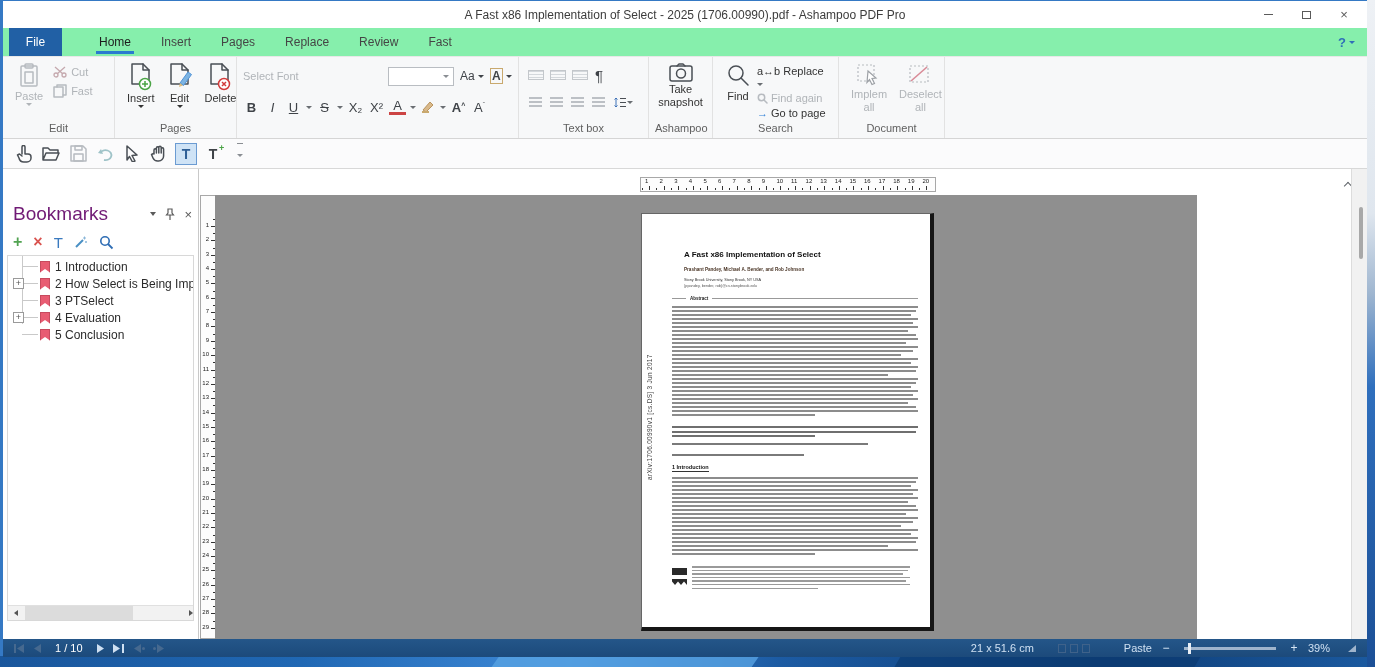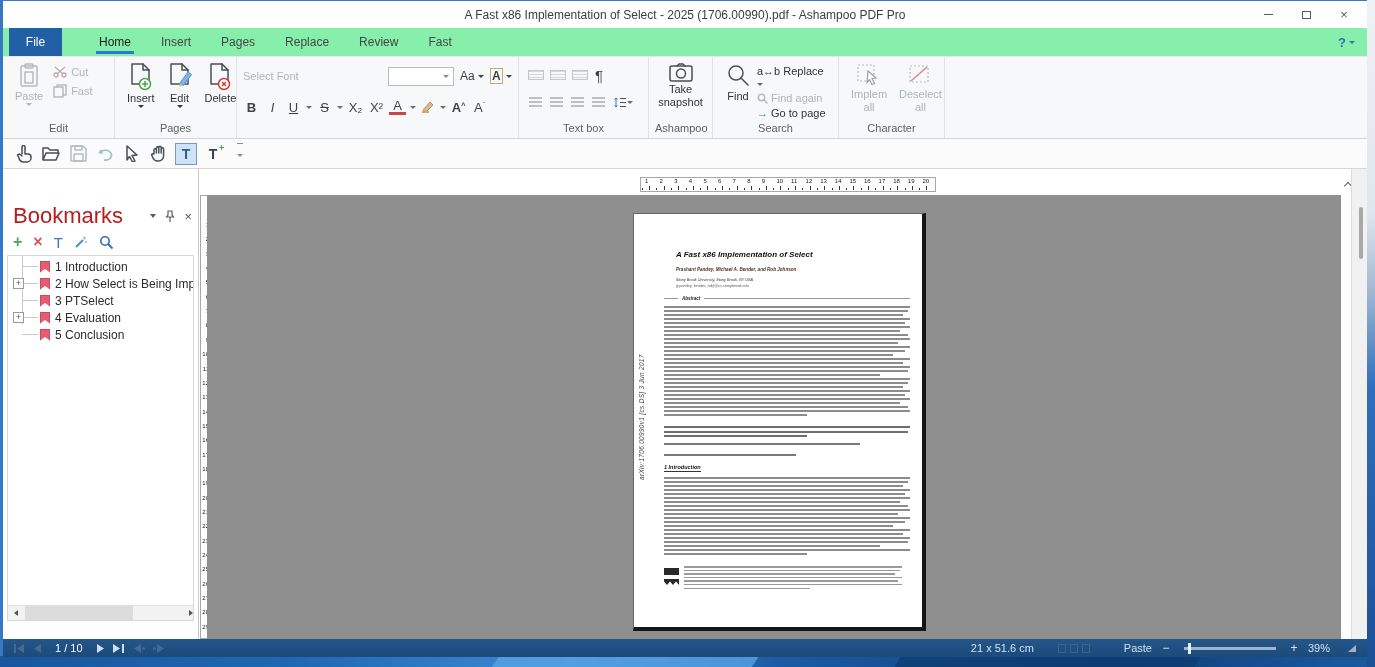--- a/index.html
+++ b/index.html
@@ -61,21 +61,21 @@
 
   
   .tbox-rect { width:16px; height:10px; border:1px solid #c3c7cb;
     background:repeating-linear-gradient(180deg,#d4d8dc 0 1px,transparent 1px 3px); margin:2px 3px; }
   .align-icon { width:13px; height:11px; margin:2px 4px;
     background:repeating-linear-gradient(180deg,#bcc0c5 0 2px,transparent 2px 4px); }
 
   
   .panel { position:absolute; left:0; top:168px; width:196px; height:470px; background:#fff; border-right:1px solid #c9c9c9; }
   .panel-header { position:absolute; left:10px; right:6px; top:34px; display:flex; align-items:center; }
-  .panel-title { font-size:22px; color:#b91c1c; flex:1; }
+  .panel-title { font-size:19px; color:#701a75; flex:1; }
   .panel-hicons { display:flex; gap:9px; align-items:center; color:#5a5a5a; }
   .panel-tools { position:absolute; left:10px; top:64px; display:flex; gap:11px; align-items:center; }
   .tree-box { position:absolute; left:4px; right:4px; top:86px; bottom:18px; border:1px solid #d8d8d8; overflow:hidden; }
   .bm-row { display:flex; align-items:center; height:17px; white-space:nowrap; overflow:hidden; position:relative; padding-left:6px; }
   .bm-guide { position:absolute; left:14px; top:8px; width:16px; border-top:1px solid #c9c9c9; }
   .bm-expand { width:11px; height:11px; border:1px solid #9a9a9a; background:#fff; font-size:9px; line-height:9px; text-align:center; color:#555; position:absolute; left:5px; top:3px; z-index:2; }
   .bm-flag { width:10px; height:12px; background:#e85c72; clip-path:polygon(0 0,100% 0,100% 100%,50% 70%,0 100%); margin:0 5px 0 26px; flex:none; box-shadow:inset 0 0 0 1px #c74a5e; }
   .bm-label { font-size:12px; color:#2b2b2b; }
   .tree-vline { position:absolute; left:14px; top:0; width:1px; height:68px; background:#c9c9c9; }
   .hscroll { position:absolute; left:0; right:0; bottom:0; height:15px; background:#f2f2f2; border-top:1px solid #e0e0e0; display:flex; }
@@ -96,21 +96,21 @@
   .hruler { position:absolute; left:637px; top:176px; width:296px; height:15px; background:#fdfdfd; border:1px solid #a8a8a8; }
   .hruler .rnum { position:absolute; top:0; font-size:6px; color:#222; }
   .hruler .rtick { position:absolute; bottom:1px; width:1px; background:#333; }
   .hruler .maj { height:4px; } .hruler .min { height:2px; }
   .vruler { position:absolute; left:197px; top:194px; width:17px; height:444px; background:#fdfdfd; border:1px solid #a8a8a8; }
   .vruler .rnum { position:absolute; right:7px; font-size:6px; color:#222; }
   .vruler .rtick { position:absolute; right:1px; height:1px; background:#333; }
   .vruler .maj { width:4px; } .vruler .min { width:2px; }
 
   
-  .viewport { position:absolute; left:204px; top:194px; width:1134px; height:444px; background:#8f8f8f; overflow:hidden;font-style:italic; }
+  .viewport { position:absolute; left:212px; top:194px; width:982px; height:444px; background:#8f8f8f; overflow:hidden; }
   .vscroll { position:absolute; left:1348px; top:168px; width:18px; height:470px; background:#f1f1f1; border-left:1px solid #dcdcdc; }
   .vthumb { position:absolute; left:7px; top:38px; width:4px; height:52px; background:#a8a8a8; border-radius:2px; }
 
   
   .page { position:absolute; left:426px; top:18px; width:293px; height:418px; background:#fff;
     border:1px solid #666; border-right:4px solid #161616; border-bottom:4px solid #161616; }
   .arxiv { position:absolute; left:1px; top:88px; width:12px; height:230px;
     writing-mode:vertical-rl; transform:rotate(180deg); font-size:6.5px; color:#444;
     display:flex; align-items:center; justify-content:center; letter-spacing:.3px; white-space:nowrap; }
   .p-title { position:absolute; left:42px; top:36px; font-size:8px; font-weight:bold; color:#111; }
@@ -367,21 +367,21 @@
           <span style="text-align:center;line-height:1.2">Implem all</span>
         </div>
         <div class="rbtn dis">
           <svg width="26" height="24" viewBox="0 0 26 24">
               <rect x="3" y="3" width="18" height="16" fill="none" stroke="#b7bbc0" stroke-width="1.2" stroke-dasharray="2 2"></rect>
               <path d="M4 18 L20 4" stroke="#d98a97" stroke-width="1.6"></path>
             </svg>
           <span style="text-align:center;line-height:1.2">Deselect all</span>
         </div>
       </div>
-      <div class="rgroup-label">Character</div>
+      <div class="rgroup-label">Document</div>
     </div>
 
     <div class="collapse-ribbon">
         <b></b>
       </div>
   </div>
 
   <div class="quickbar">
     <div class="qbtn">
         <svg width="18" height="18" viewBox="0 0 18 18">

